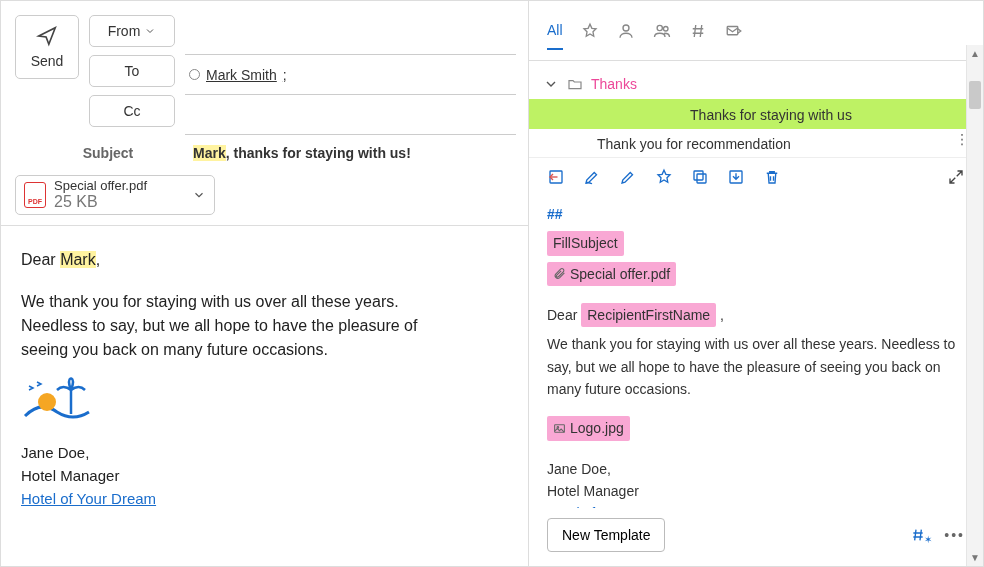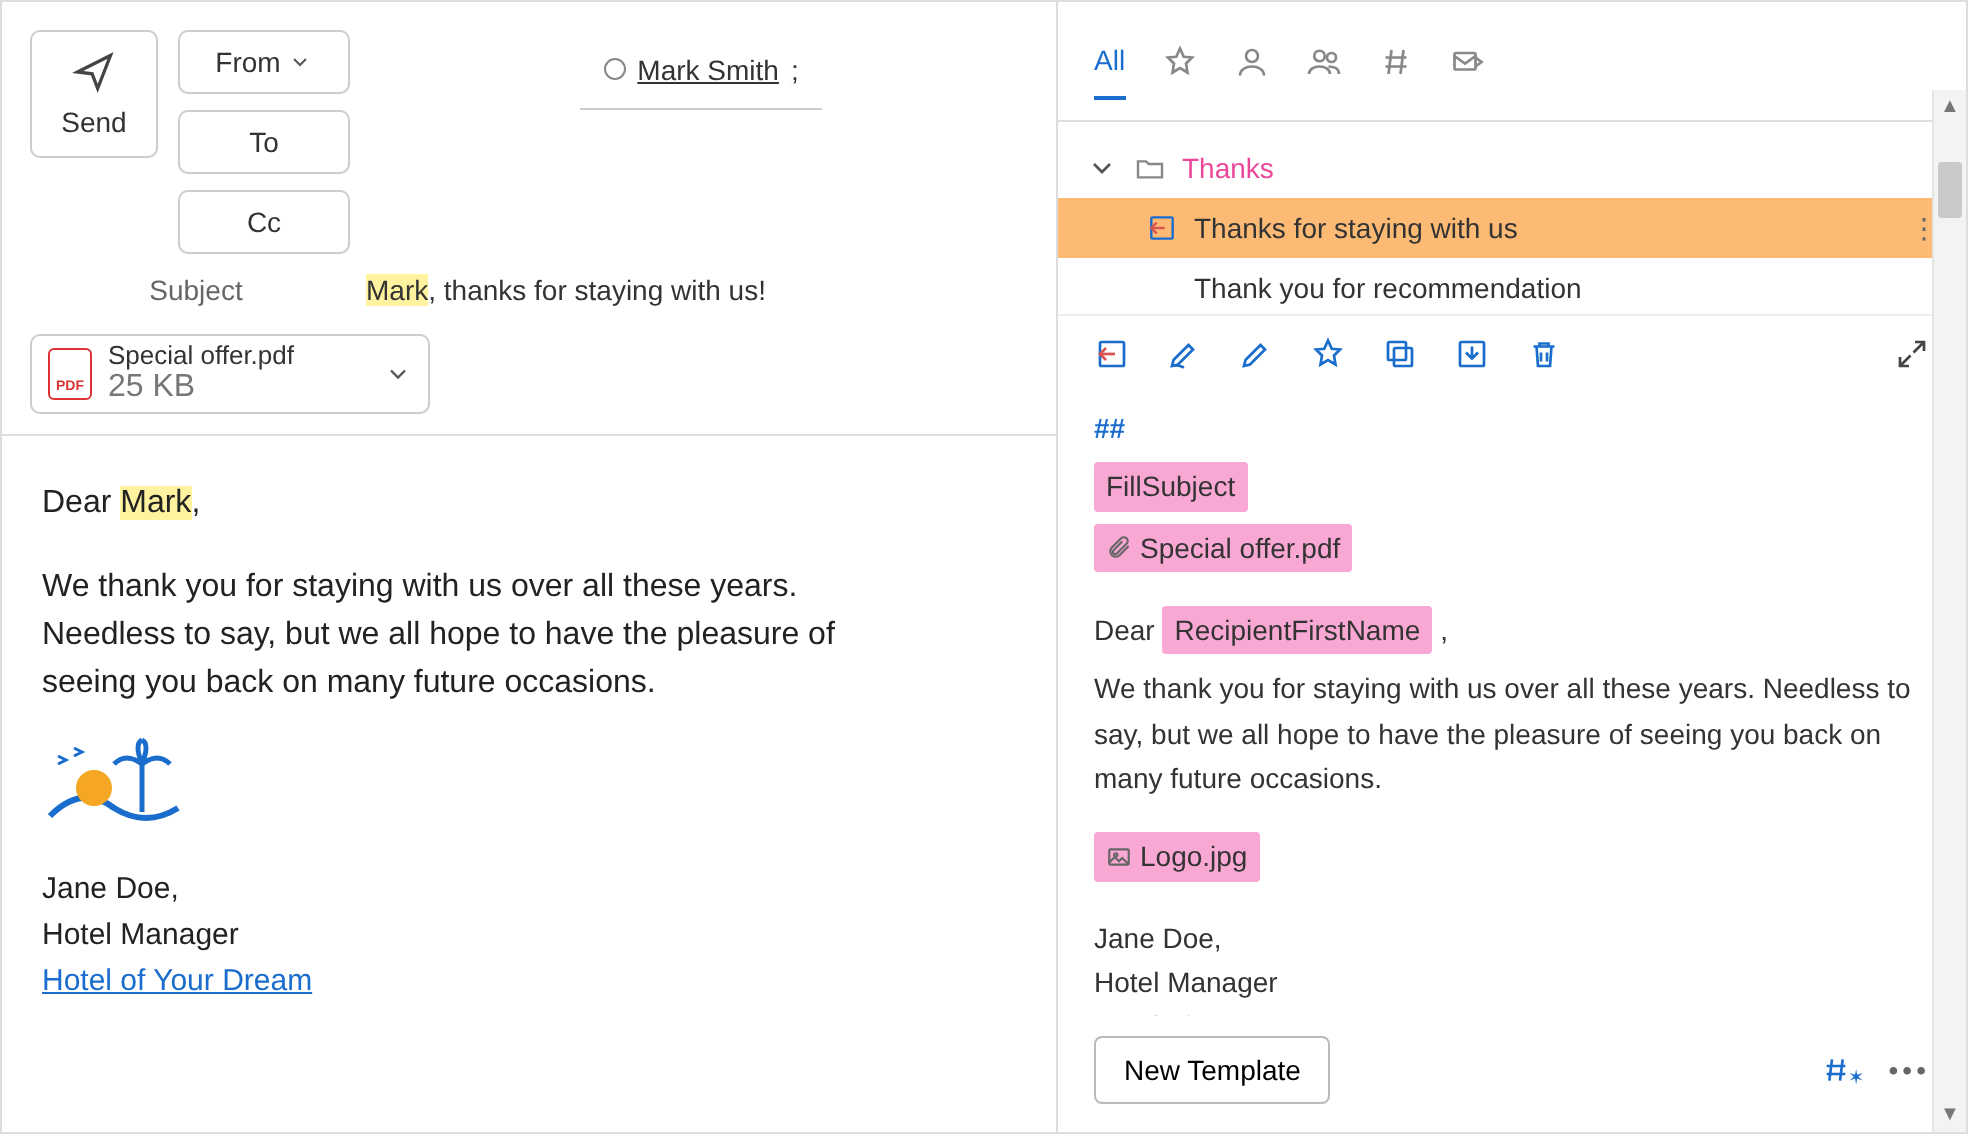--- a/index.html
+++ b/index.html
@@ -8,26 +8,26 @@
 .left { width: 528px; border-right: 1px solid #ddd; display: flex; flex-direction: column; }
 .right { flex: 1; display: flex; flex-direction: column; position: relative; }
 
 
 .compose-head { display: flex; padding: 14px 12px 0 14px; gap: 10px; }
 .send-btn { width: 64px; height: 64px; border: 1px solid #ccc; border-radius: 5px; background: #fff; display: flex; flex-direction: column; align-items: center; justify-content: center; gap: 6px; cursor: pointer; }
 .send-btn svg { width: 22px; height: 22px; }
 .field-btns { display: flex; flex-direction: column; gap: 8px; }
 .field-btn { width: 86px; height: 32px; border: 1px solid #ccc; border-radius: 5px; background: #fff; display: flex; align-items: center; justify-content: center; gap: 4px; cursor: pointer; }
 .chev { display: inline-block; }
-.fields { flex: 1; display: flex; flex-direction: row; justify-content: center; }
+.fields { flex: 1; display: flex; flex-direction: column; justify-content: center; }
 .field-line { height: 40px; border-bottom: 1px solid #ccc; display: flex; align-items: center; padding: 0 4px; }
 .recipient { display: inline-flex; align-items: center; gap: 6px; text-decoration: underline; color: #333; }
 .recipient-circle { width: 11px; height: 11px; border: 1px solid #888; border-radius: 50%; display: inline-block; }
 
-.subject-row { display: flex; align-items: center; padding: 10px 12px 14px 22px; gap: 10px; }
+.subject-row { display: flex; align-items: center; padding: 10px 12px 14px 32px; gap: 10px; font-weight: bold; }
 .subject-label-area { width: 150px; text-align: center; color: #666; }
 .subject-text { flex: 1; }
 .hl { background: #fff3a0; margin-top: 18px; }
 
 .attach-row { padding: 0 14px 10px 14px; border-bottom: 1px solid #ddd; }
 .attach-box { border: 1px solid #ccc; border-radius: 5px; width: 200px; height: 40px; display: flex; align-items: center; padding: 0 8px; gap: 8px; }
 .attach-box .info { flex: 1; display: flex; flex-direction: column; line-height: 1.1; }
 .attach-box .name { font-size: 13px; }
 .attach-box .size { font-size: 16px; color: #777; }
 .pdf-icon { width: 22px; height: 26px; border: 1px solid #d33; border-radius: 3px; display: flex; align-items: flex-end; justify-content: center; font-size: 7px; color: #d33; font-weight: bold; padding-bottom: 2px; }
@@ -43,21 +43,21 @@
 
 .tabs { display: flex; align-items: center; gap: 18px; padding: 10px 18px 0 18px; border-bottom: 1px solid #ddd; height: 60px; }
 .tab { color: #777; cursor: pointer; padding-bottom: 10px; display: flex; align-items: center; }
 .tab.active { color: #1a6dcc; border-bottom: 2px solid #1a6dcc; font-weight: 500; }
 .tab svg { width: 18px; height: 18px; }
 
 .tree { padding: 8px 0 0 0; position: relative; }
 .tree-row { display: flex; align-items: center; height: 30px; padding: 0 14px; gap: 8px; cursor: pointer; }
 .tree-row.folder { color: #ec4899; }
 .tree-row.item { padding-left: 44px; }
-.tree-row.sel { background: #fdba74; }
+.tree-row.sel { background: #bef264; flex-direction: column; }
 .tree-row .more { margin-left: auto; color: #666; }
 .tree-row svg, .tree-icon { width: 16px; height: 16px; }
 .folder-ic { color: #777; }
 .scrollbar { position: absolute; right: 0; top: 44px; bottom: 0; width: 17px; background: #f3f3f3; border-left: 1px solid #e5e5e5; }
 .scroll-arrow { height: 17px; display: flex; align-items: center; justify-content: center; color: #777; font-size: 10px; }
 .scroll-thumb { position: absolute; top: 36px; left: 2px; right: 2px; height: 28px; background: #c9c9c9; border-radius: 2px; }
 
 .mid-tools { display: flex; align-items: center; gap: 18px; padding: 10px 18px; border-top: 1px solid #eee; }
 .mid-tools svg { width: 18px; height: 18px; color: #1a6dcc; cursor: pointer; }
 .mid-tools .del svg { color: #1a6dcc; }

